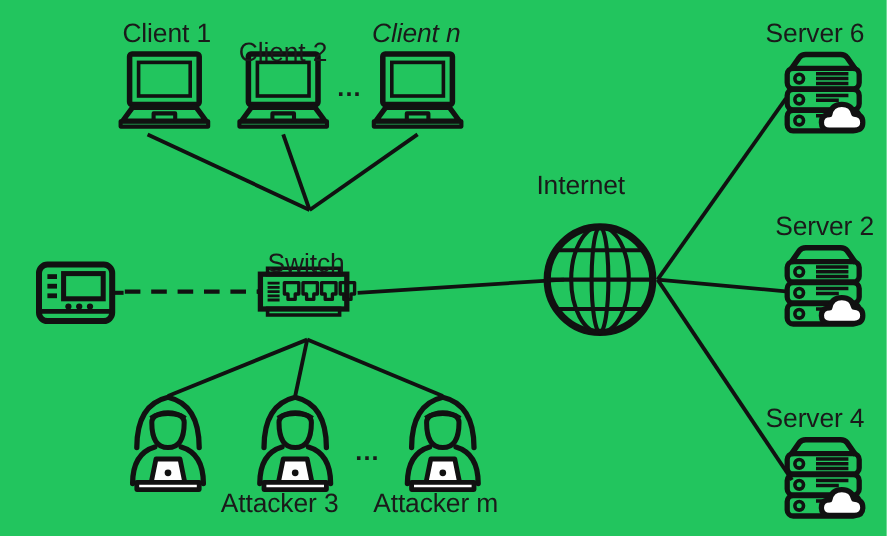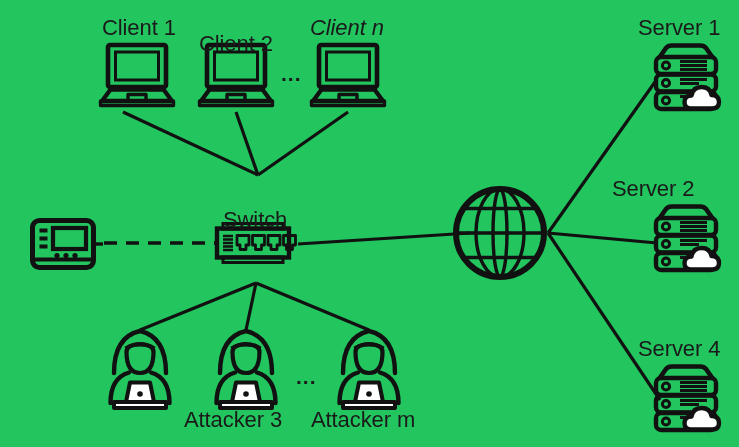--- a/index.html
+++ b/index.html
@@ -44,21 +44,21 @@
     letter-spacing: 1px;
     font-weight: 700;
   }
   .lbl-client1 { left: 102px; top: 17px; }
   .lbl-client2 { left: 199px; top: 17px; margin-top: 16px; }
   .lbl-clientn { left: 310px; top: 17px; font-style: italic; }
   .lbl-controller { left: 16px; top: 181px; }
   .lbl-switch { left: 223px; top: 181px; margin-top: 28px; }
   .lbl-internet { left: 447px; top: 144px; }
   .lbl-server1 { left: 638px; top: 17px; }
-  .lbl-server2 { left: 612px; top: 178px; }
+  .lbl-server2 { left: 646px; top: 178px; }
   .lbl-server3 { left: 638px; top: 338px; }
   .lbl-attacker1 { left: 84px; top: 409px; }
   .lbl-attacker2 { left: 184px; top: 409px; }
   .lbl-attackerm { left: 311px; top: 409px; }
   .ell-clients { left: 281px; top: 63px; }
   .ell-attackers { left: 296px; top: 366px; }
 </style>
 </head>
 <body>
 
@@ -233,22 +233,23 @@
     </g>
   </svg>
 
   <div class="node-label lbl-client1">Client 1</div>
   <div class="node-label lbl-client2">Client 2</div>
   <div class="node-label lbl-clientn">Client n</div>
 
   <div class="ellipsis-label ell-clients">...</div>
 
   <div class="node-label lbl-switch">Switch</div>
-
-  <div class="node-label lbl-server1">Server 1</div>
+  <div class="node-label lbl-internet">Internet</div>
+
+  <div class="node-label lbl-server1">Server 6</div>
   <div class="node-label lbl-server2">Server 2</div>
   <div class="node-label lbl-server3">Server 4</div>
 
   <div class="node-label lbl-attacker2">Attacker 3</div>
   <div class="node-label lbl-attackerm">Attacker m</div>
 
   <div class="ellipsis-label ell-attackers">...</div>
 
 </div>
 

